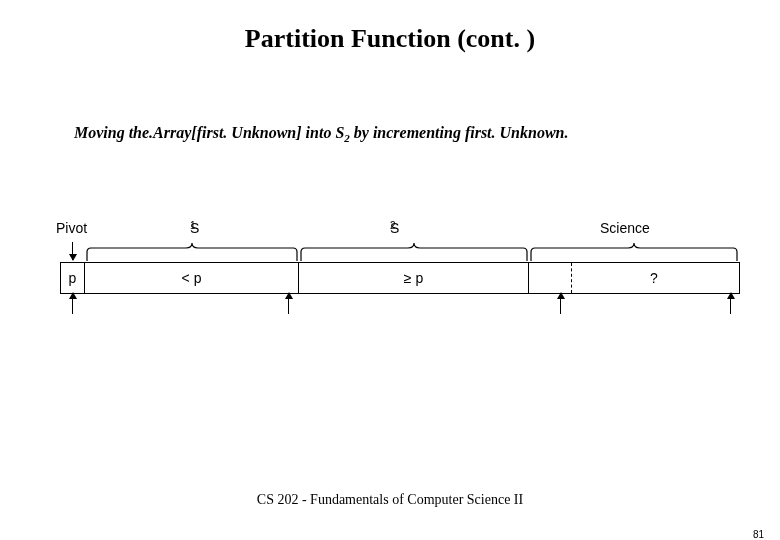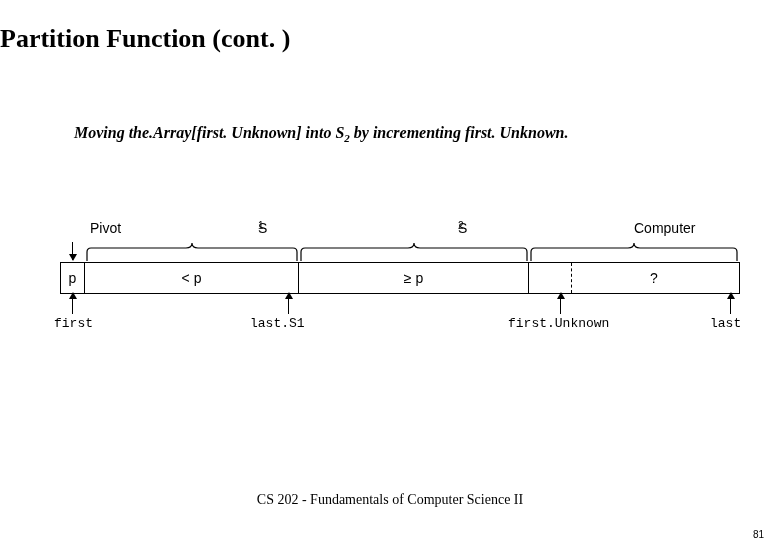--- a/index.html
+++ b/index.html
@@ -6,21 +6,21 @@
   body {
     margin: 0;
     width: 780px;
     height: 540px;
     background: #fff;
     font-family: "Times New Roman", Times, serif;
     color: #000;
     position: relative;
   }
   .title {
-    text-align: left;
+    text-align: center;
     font-size: 26px;
     font-weight: bold;
     margin-top: 24px;
   }
   .subtitle {
     font-size: 16px;
     font-weight: bold;
     font-style: italic;
     margin: 70px 0 0 74px;
   }
@@ -34,21 +34,21 @@
     left: 60px;
     top: 220px;
     width: 680px;
   }
   .labels-top {
     position: relative;
     height: 22px;
     font-family: Arial, sans-serif;
     font-size: 14px;
   }
-  .labels-top span { position: absolute; margin-left: 34px; }
+  .labels-top span { position: absolute; }
   .l-pivot { left: -4px; }
   .l-s1    { left: 130px; }
   .l-s1 .subn { font-size: 10px; vertical-align: sub; }
   .l-s2    { left: 330px; }
   .l-s2 .subn { font-size: 10px; vertical-align: sub; }
   .l-unk   { left: 540px; }
 
   .brace-row {
     position: relative;
     height: 20px;
@@ -156,21 +156,21 @@
   <div class="labels-top">
     <span class="l-pivot">Pivot</span>
     <span class="l-s1">
       <span>S</span>
         <span class="subn">1</span>
     </span>
     <span class="l-s2">
       <span>S</span>
         <span class="subn">2</span>
     </span>
-    <span class="l-unk">Computer</span>
+    <span class="l-unk">Science</span>
   </div>
 
   <div class="brace-row">
 
     <div class="arrow-down" style="left:12px; top:0; height:18px;"></div>
 
     <svg style="position:absolute; left:26px; top:0;" width="212" height="20">
       <path d="M1 19 L1 10 Q1 6 5 6 L100 6 Q106 6 106 1 Q106 6 112 6 L207 6 Q211 6 211 10 L211 19" fill="none" stroke="#000" stroke-width="1.2"></path>
     </svg>
 
@@ -193,23 +193,17 @@
     </div>
   </div>
 
   <div class="arrow-up-row">
     <div class="arrow-up" style="left:12px;"></div>
     <div class="arrow-up" style="left:228px;"></div>
     <div class="arrow-up" style="left:500px;"></div>
     <div class="arrow-up" style="left:670px;"></div>
   </div>
 
-  <div class="labels-bottom">
-    <span class="lb-first">first</span>
-    <span class="lb-lasts1">last.S1</span>
-    <span class="lb-firstu">first.Unknown</span>
-    <span class="lb-last">last</span>
-  </div>
 
 </div>
 
 <div class="footer">CS 202 - Fundamentals of Computer Science II</div>
 <div class="page-num">81</div>
 
 </body></html>

